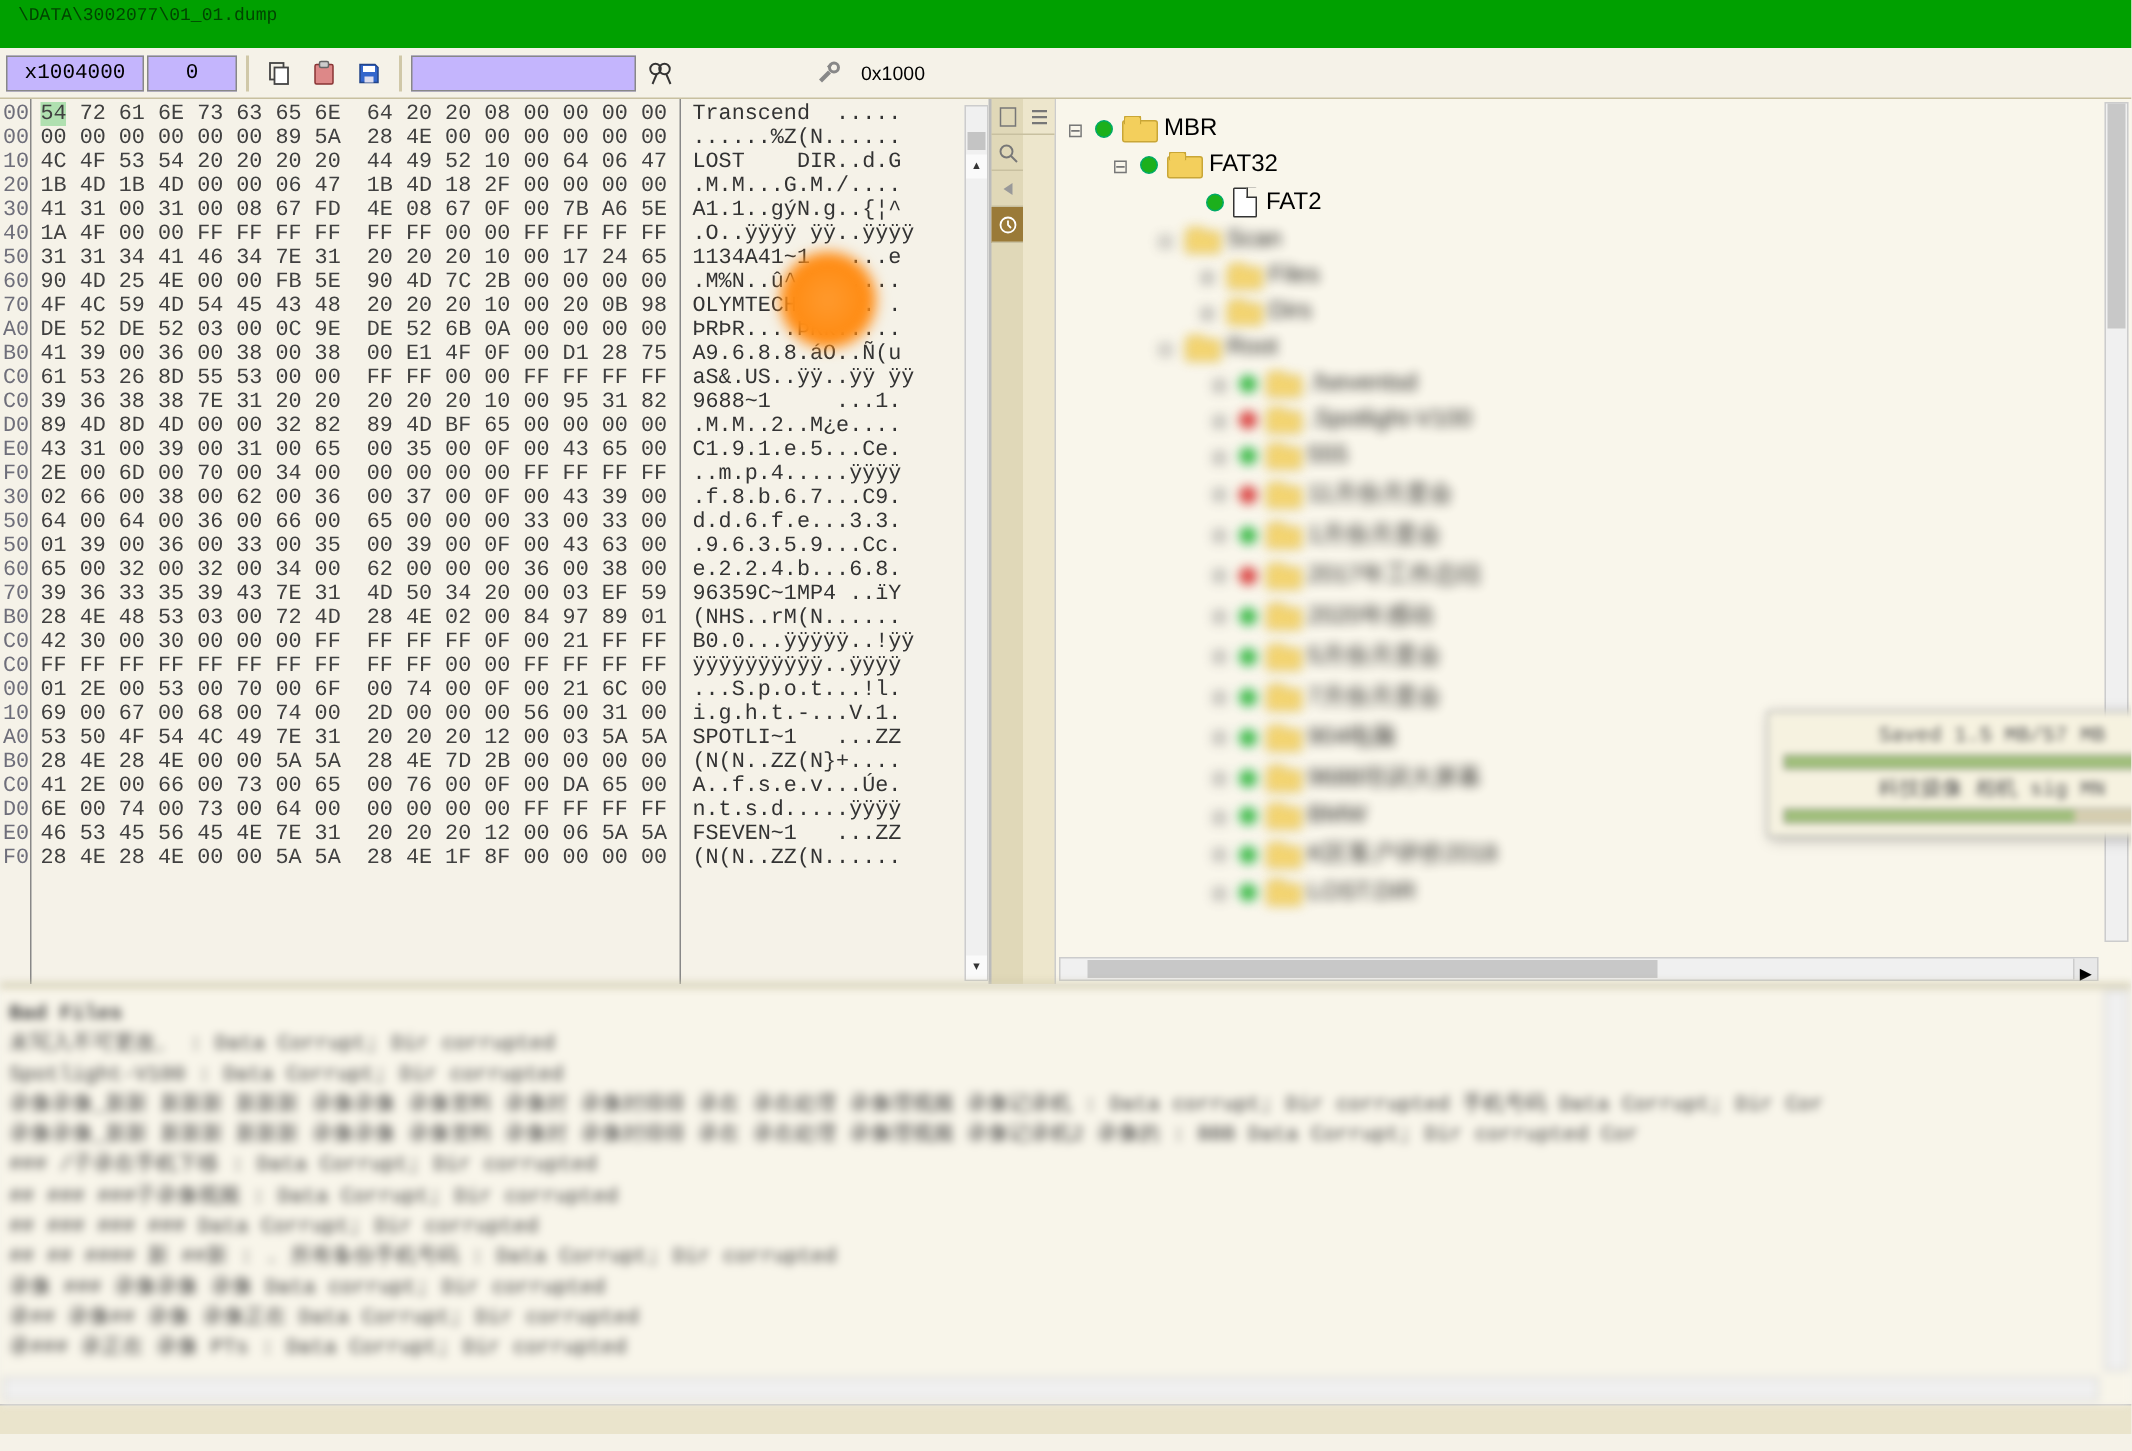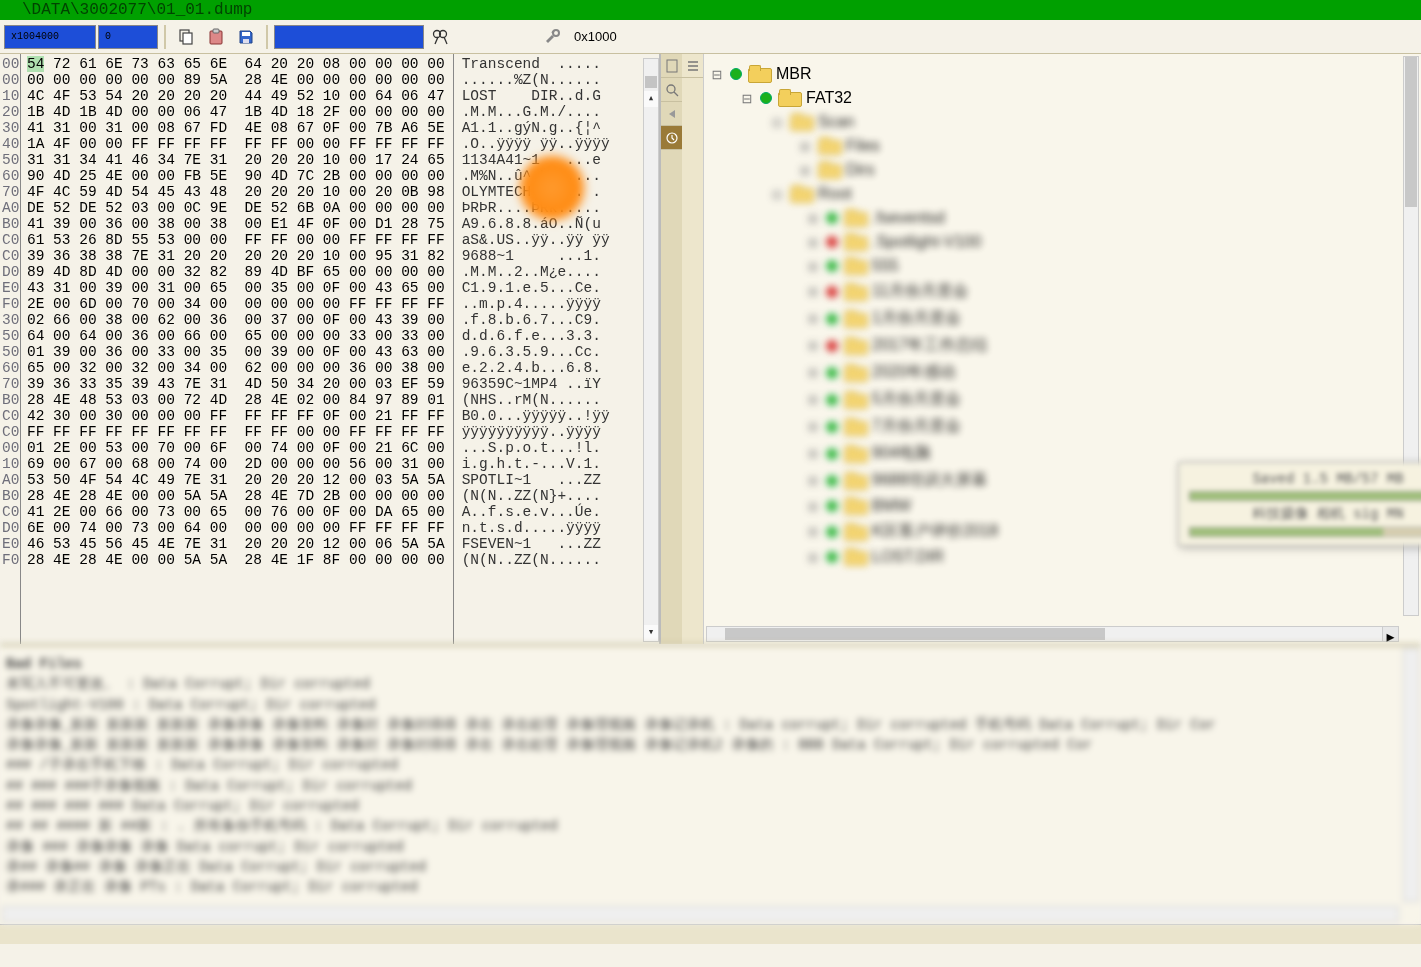--- a/index.html
+++ b/index.html
@@ -1,28 +1,28 @@
 <!DOCTYPE html>
 <html><head>
 <meta charset="utf-8">
 <style>
 * { box-sizing: border-box; margin: 0; padding: 0; }
 body { font-family: "Segoe UI", Tahoma, sans-serif; font-size: 13px; background: #f5f2e8; overflow: hidden; width: 1421px; height: 967px; }
-.titlebar { background: #00a000; color: #004400; height: 20px; padding-left: 22px; font-size: 16px; line-height: 20px; white-space: nowrap; overflow: hidden; font-family: "Courier New", monospace; }
+.titlebar { background: #00a000; color: #004400; height: 32px; padding-left: 12px; font-size: 12px; line-height: 20px; white-space: nowrap; overflow: hidden; font-family: "Courier New", monospace; }
 .toolbar { height: 34px; background: #f5f2e8; border-bottom: 1px solid #c8c0a0; display: flex; align-items: center; gap: 2px; padding: 2px 4px; }
-.tool-input { border: 1px solid #888; background: #1d4ed8; height: 24px; padding: 0 6px; font-family: "Courier New", monospace; font-size: 10px; }
+.tool-input { border: 1px solid #888; background: #c4b5fd; height: 24px; padding: 0 6px; font-family: "Courier New", monospace; font-size: 14px; text-align: center; }
 .tool-btn { width: 28px; height: 28px; background: transparent; border: 1px solid transparent; display: inline-flex; align-items: center; justify-content: center; cursor: pointer; }
 .tool-sep { width: 2px; height: 24px; background: #d0c8a8; margin: 0 4px; }
 .tool-label { font-family: Liberation Sans, sans-serif; padding-left: 6px; }
 
 .main { display: flex; height: 590px; }
 .hexpane { flex: 0 0 660px; display: flex; flex-direction: column; border-right: 1px solid #bbb; overflow: hidden; position: relative; }
 .hexarea { display: flex; font-family: "Courier New", monospace; font-size: 14.5px; white-space: pre; overflow: hidden; height: 100%; }
 .hex-off { color: #6e6e7a; background: #f5f2e8; padding: 2px 2px; width: 20px; overflow: hidden; text-align: center; }
-.hex-bytes { color: #000000; padding: 2px 8px 2px 6px; flex: 0 0 auto; border-left: 1px solid #888; border-right: 1px solid #888; }
+.hex-bytes { color: #404040; padding: 2px 8px 2px 6px; flex: 0 0 auto; border-left: 1px solid #888; border-right: 1px solid #888; }
 .hex-ascii { color: #333; padding: 2px 8px; flex: 1 1 auto; position: relative; }
 .hex-first { background: #b0e0b0; display:inline; }
 .ascii-scroll { position:absolute; right:0; top:4px; bottom:2px; width:16px; background:#f0f0f0; border:1px solid #ccc;}
 .ascii-up,.ascii-down{height:16px;text-align:center;font-size:11px;background:#fafafa;}
 .ascii-thumb{position:absolute; top:17px; left:1px; right:1px; height:12px; background:#c4c4c4;}
 .orange-dot { position: absolute; top: 98px; left: 516px; width: 72px; height: 72px; background: radial-gradient(circle,#ff9a2e 0%,#ff8a10 55%,rgba(255,138,16,0) 70%); border-radius: 50%; filter: blur(4px); pointer-events:none; }
 
 .sidebtns { width: 22px; background: #e0d8b8; border-left:1px solid #bbb; display:flex; flex-direction:column; }
 .sidebtn { height:24px; display:flex; align-items:center; justify-content:center; border-bottom:1px solid #c8c0a0; cursor:pointer; }
 .sidebtn.active { background: #9a7a38; color:#fff; }
@@ -258,20 +258,26 @@
         <span class="circle green"></span>
         <span class="folder-ico"></span>
         <span>MBR</span>
       </div>
       <div class="tnode" style="margin-left:30px">
         <span class="expander">⊟</span>
         <span class="circle green"></span>
         <span class="folder-ico"></span>
         <span>FAT32</span>
       </div>
+      <div class="tnode" style="margin-left:74px">
+        <span class="expander"> </span>
+        <span class="circle green"></span>
+        <span class="file-ico"></span>
+        <span>FAT2</span>
+      </div>
       <div class="tnode blurred" style="margin-left:60px">
         <span class="expander">⊟</span>
         <span class="folder-ico"></span>
         <span>Scan</span>
       </div>
       <div class="tnode blurred" style="margin-left:88px">
         <span class="expander">⊞</span>
         <span class="folder-ico"></span>
         <span>Files</span>
       </div>

